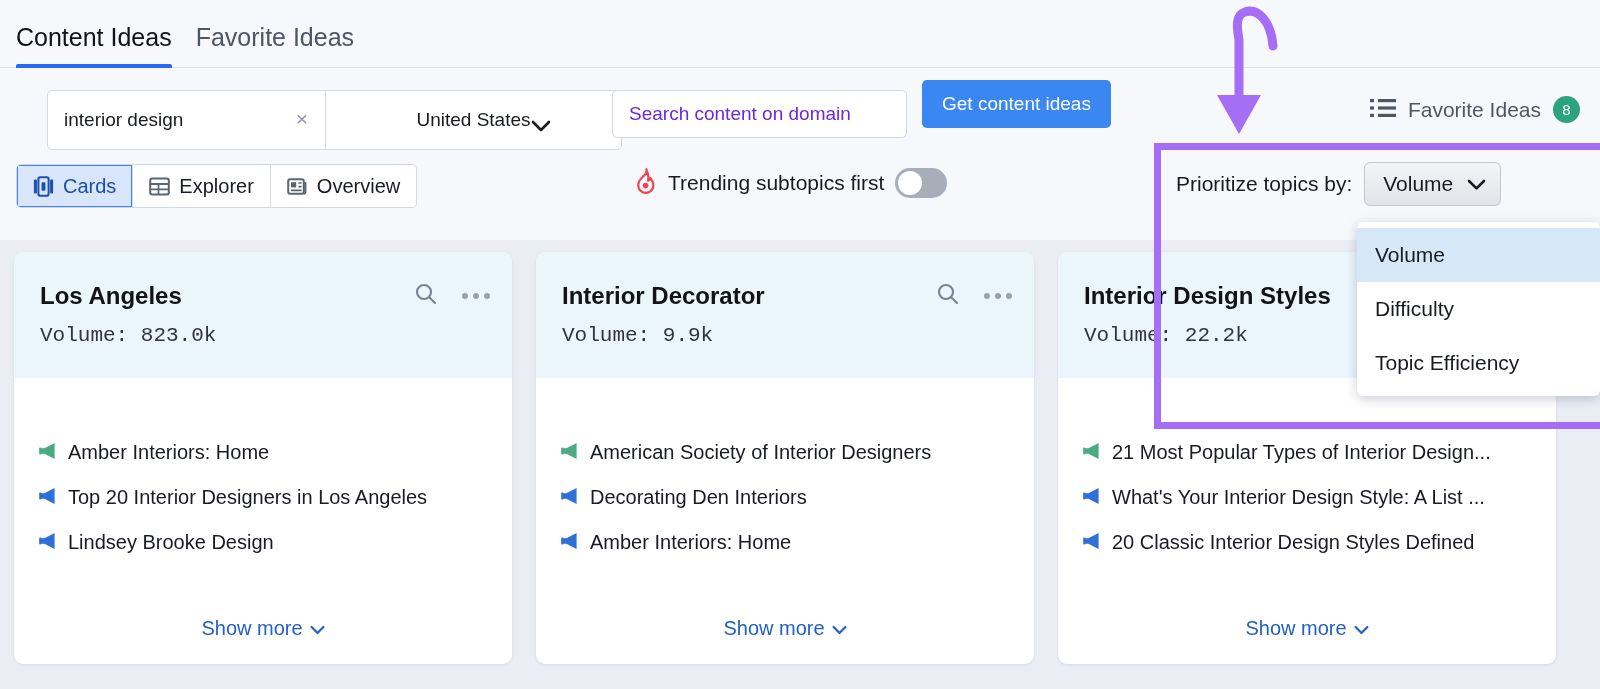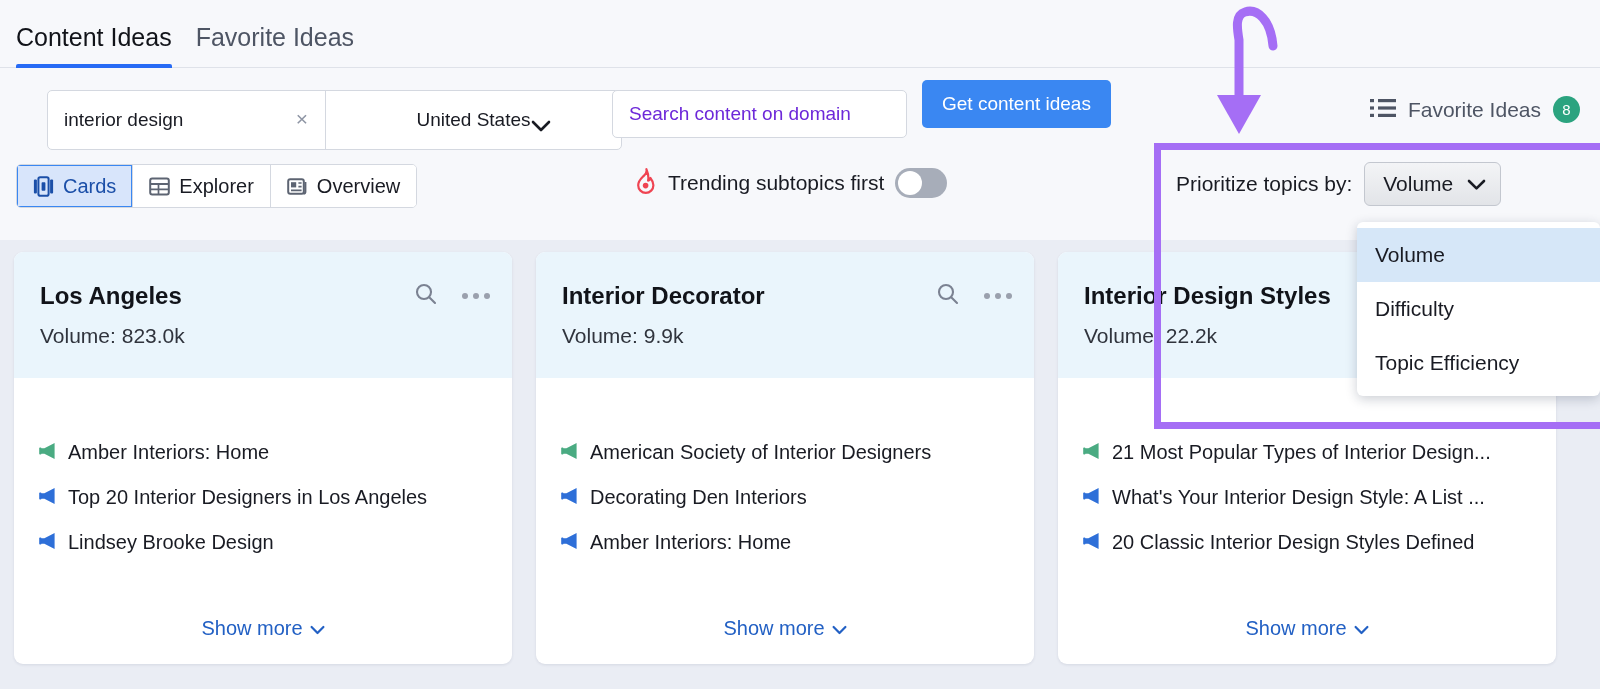--- a/index.html
+++ b/index.html
@@ -291,20 +291,21 @@
     line-height: 28px;
     white-space: nowrap;
     overflow: hidden;
     padding-right: 110px;
   }
   .card-vol {
     margin-top: 14px;
     font-size: 21px;
     color: #30343d;
     white-space: nowrap;
+    font-family: Liberation Mono, monospace;
   }
   .card-actions {
     position: absolute;
     right: 22px; top: 30px;
     display: flex;
     align-items: center;
     gap: 24px;
   }
   .icon-btn {
     cursor: pointer;

